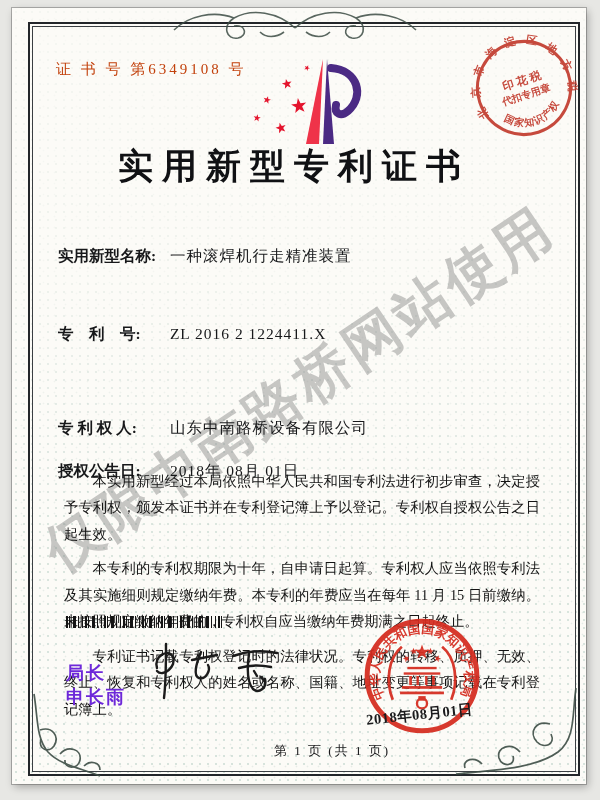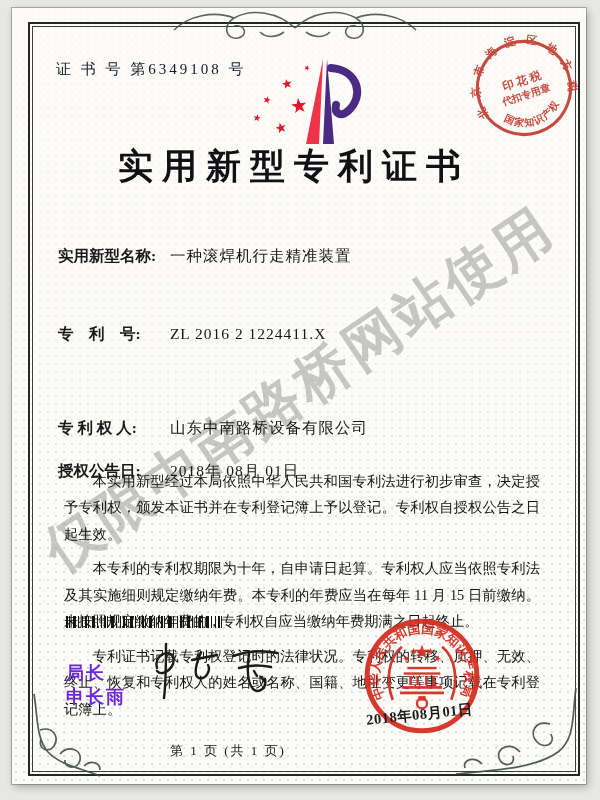--- a/index.html
+++ b/index.html
@@ -29,21 +29,21 @@
   }
   .frame{
     position:absolute;left:28px;top:22px;width:548px;height:750px;
     border:2px solid #23262a;z-index:1;
   }
   .frame::after{
     content:"";position:absolute;inset:2px;border:1px solid #3a3e42;
   }
   .abs{position:absolute;}
   .cert-number{
-    left:56px;top:60px;font-size:15px;color:#0f172a;
+    left:56px;top:60px;font-size:15px;color:#c2410c;
     letter-spacing:3px;z-index:3;
   }
   .title{
     left:0;width:588px;top:143px;text-align:center;
     font-size:35px;font-weight:600;letter-spacing:9px;color:#101114;z-index:3;
   }
   .field-row{left:58px;width:500px;font-size:15.5px;color:#17181a;z-index:3;white-space:nowrap;}
   .field-label{font-weight:700;display:inline-block;min-width:100px;margin-top:24px;}
   .field-value{margin-left:8px;letter-spacing:1px;text-align:right;}
   .paras{
@@ -65,21 +65,21 @@
   .signature-svg{left:135px;top:640px;z-index:3;}
   .seal-svg{left:358px;top:612px;z-index:3;opacity:.93;}
   .seal-date{
     left:366px;top:704px;width:130px;z-index:4;
     font-size:14.5px;font-weight:700;color:#1b1b1d;letter-spacing:.5px;
     transform:rotate(-6deg);white-space:nowrap;
   }
   .tax-stamp-svg{left:468px;top:32px;z-index:4;opacity:.92;}
   .logo-svg{left:243px;top:56px;z-index:3;}
   .footer{
-    left:170px;top:742px;width:220px;text-align:left;
+    left:170px;top:742px;width:220px;text-align:right;
     font-size:13px;color:#1a1a1c;letter-spacing:2px;z-index:3;
   }
   .watermark{
     left:-60px;top:352px;width:720px;text-align:center;z-index:2;
     font-family:"Liberation Sans","DejaVu Sans",sans-serif;
     font-size:56px;font-weight:700;letter-spacing:4px;
     color:rgba(125,125,125,.42);
     transform:rotate(-34deg);white-space:nowrap;pointer-events:none;
   }
   .ornament{z-index:2;}

